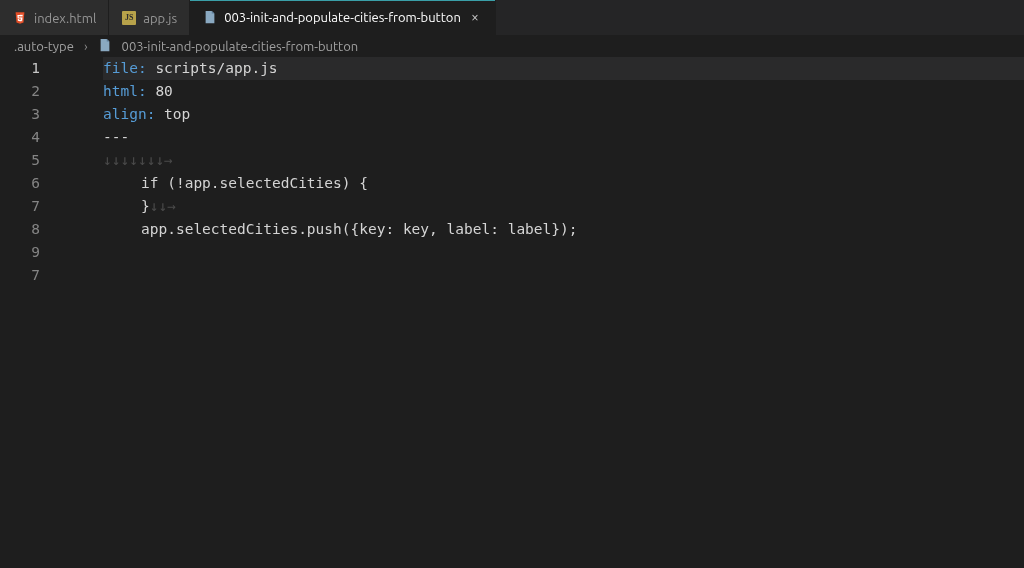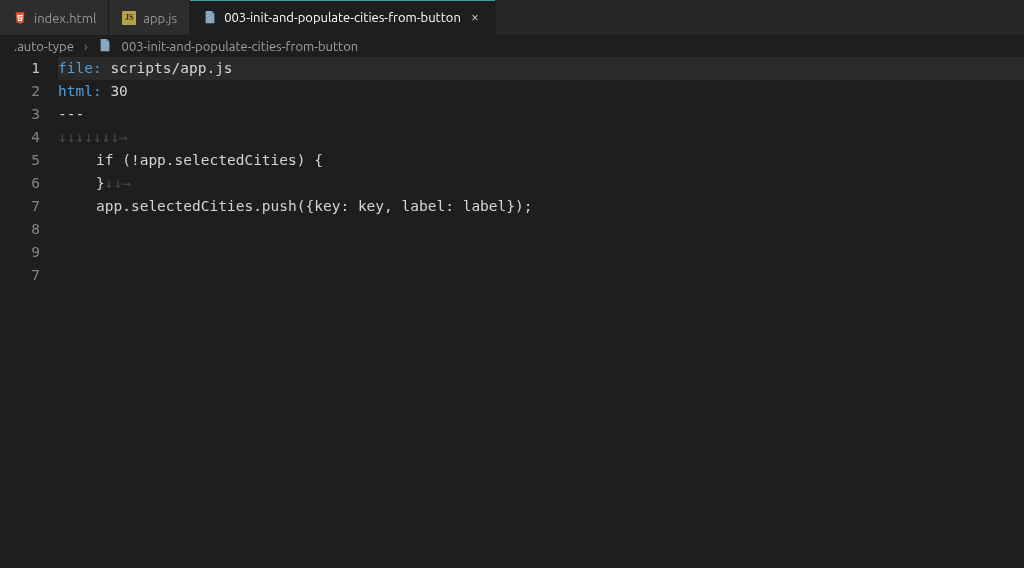--- a/index.html
+++ b/index.html
@@ -70,21 +70,21 @@
   }
   .gutter {
     width: 58px;
     text-align: right;
     color: #858585;
     padding-right: 18px;
     user-select: none;
   }
   .gutter .ln.active { color: #c6c6c6; }
   .code { flex: 1; color: #d4d4d4; }
-  .line { white-space: pre; height: 23px; }
+  .line { white-space: pre; height: 23px; margin-left: 45px; }
   .line.active { background: #2a2a2b; }
   .indent {
     display: inline-block;
     border-left: 1px solid #404040;
     width: 1px;
     margin-right: 18px;
   }
   .key { color: #569cd6; }
   .val { color: #d4d4d4; }
   .ws  { color: #4b4b4b; }
@@ -156,20 +156,21 @@
     <div class="ln">4</div>
     <div class="ln">5</div>
     <div class="ln">6</div>
     <div class="ln">7</div>
     <div class="ln">8</div>
     <div class="ln">9</div>
     <div class="ln">7</div>
   </div>
   <div class="code">
     <div class="line active"><span class="key">file:</span><span class="val"> scripts/app.js</span></div>
-    <div class="line"><span class="key">html:</span><span class="val"> 30</span></div>
+    <div class="line"><span class="key">html:</span><span class="val"> 80</span></div>
+    <div class="line"><span class="key">align:</span><span class="val"> top</span></div>
     <div class="line"><span class="dash">---</span></div>
     <div class="line"><span class="ws">↓↓↓↓↓↓↓→</span></div>
     <div class="line"><span class="indent"></span><span class="indent"></span><span>if (!app.selectedCities) {</span></div>
     <div class="line"><span class="indent"></span><span class="indent"></span><span>}</span><span class="ws">↓↓→</span></div>
     <div class="line"><span class="indent"></span><span class="indent"></span><span>app.selectedCities.push({key: key, label: label});</span></div>
   </div>
 </div>
 
 </body></html>

